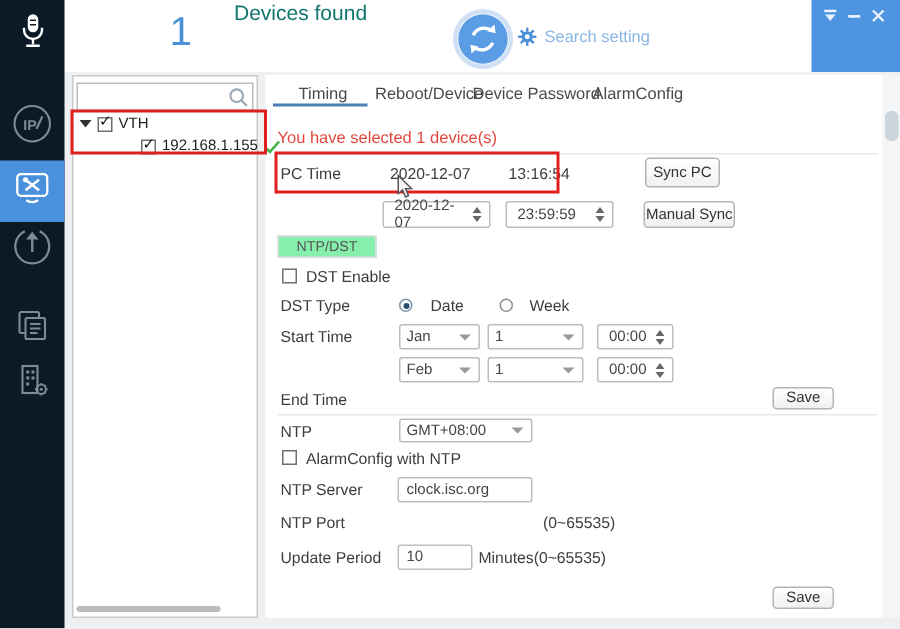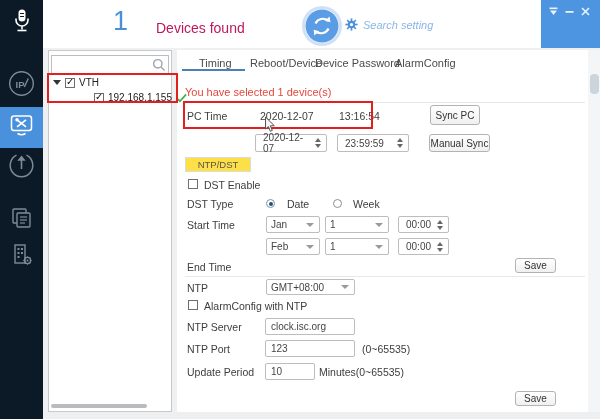--- a/index.html
+++ b/index.html
@@ -8,24 +8,24 @@
   .page { position:relative; width:600px; height:419px; overflow:hidden; background:#eef0f2; }
 
   
   .sidebar { position:absolute; left:0; top:0; width:43px; height:419px; background:#0c1a28; z-index:5; }
   .side-item { position:absolute; left:0; width:43px; display:flex; align-items:center; justify-content:center; }
   .side-item.selected { background:#4a91dd; }
 
   
   .header { position:absolute; left:43px; top:0; width:498px; height:48px; background:#fff; z-index:4; }
   .dev-count { position:absolute; left:70px; top:6px; font-size:27px; font-weight:400; color:#4a90d9; }
-  .dev-title { position:absolute; left:113px; top:20px; font-size:14px; color:#be185d; }
+  .dev-title { position:absolute; left:113px; top:0; font-size:14px; color:#0f766e; }
   .refresh-btn { position:absolute; left:262px; top:9px; width:34px; height:34px; border-radius:50%;
                  box-shadow:0 0 0 3px rgba(120,170,230,.35); }
-  .search-setting { position:absolute; left:302px; top:18px; display:flex; align-items:center; gap:5px;font-style:italic; }
+  .search-setting { position:absolute; left:302px; top:18px; display:flex; align-items:center; gap:5px; }
   .search-setting span { font-size:11px; color:#8ab6e6; }
   .titlebar { position:absolute; left:541px; top:0; width:59px; height:48px; background:#4e95e1; z-index:6; }
   .tb-ico { position:absolute; top:5px; width:12px; height:12px; display:flex; align-items:center; justify-content:center; cursor:default; }
 
   
   .tree-panel { position:absolute; left:48px; top:50px; width:124px; height:362px; background:#fff; border:1px solid #c9c9c9; z-index:3; }
   .tree-search { position:absolute; left:2px; top:4px; width:118px; height:19px; border:1px solid #bdbdbd; background:#fff; font-size:10px; padding:0 16px 0 4px; outline:none; }
   .tree-mag { position:absolute; left:152px; top:58px; z-index:7; }
   .tree-row { position:absolute; display:flex; align-items:center; gap:4px; font-size:10px; color:#222; }
   .expander { width:0; height:0; border-left:4px solid transparent; border-right:4px solid transparent; border-top:5px solid #333; }
@@ -49,21 +49,21 @@
   .spin { position:absolute; right:5px; top:50%; margin-top:-5px; display:flex; flex-direction:column; gap:2px; }
   .spin i { display:block; width:0; height:0; border-left:3.5px solid transparent; border-right:3.5px solid transparent; }
   .spin .up { border-bottom:4px solid #666; }
   .spin .dn { border-top:4px solid #666; }
   .cb { position:absolute; width:10px; height:10px; border:1px solid #6e6e6e; background:#fff; }
   .cb.checked::after { content:"\2713"; position:absolute; left:0px; top:-3px; font-size:10px; color:#111; font-weight:bold; }
   .radio { position:absolute; width:9px; height:9px; border:1px solid #8f8f8f; border-radius:50%; background:#fff; }
   .radio.selected { border-color:#7d93a8; }
   .radio.selected::after { content:""; position:absolute; left:1.5px; top:1.5px; width:4px; height:4px; border-radius:50%; background:#264f73; }
   .input { position:absolute; border:1px solid #bdbdbd; border-radius:2px; background:#fff; font-size:10px; color:#444; padding:0 5px; outline:none; }
-  .sub-tab { position:absolute; left:8px; top:107px; width:66px; height:15px; background:#fde047; border:1px solid #dcdcdc;
+  .sub-tab { position:absolute; left:8px; top:107px; width:66px; height:15px; background:#86efac; border:1px solid #dcdcdc;
              display:flex; align-items:center; justify-content:center; font-size:9.5px; color:#555; }
 
   
   .vscroll { position:absolute; left:588px; top:50px; width:12px; height:362px; background:#f3f5f6; z-index:3; }
   .vthumb { position:absolute; left:1.5px; top:24px; width:9px; height:20px; background:#ccd5dc; border-radius:4px; }
 
   .footer { position:absolute; left:43px; top:412px; width:557px; height:7px; background:#edeff0; z-index:4; }
 
   
   .anno { position:absolute; border:2px solid #e01f1f; background:transparent; z-index:9; pointer-events:none; }
@@ -332,21 +332,20 @@
       <span class="caret"></span>
     </div>
 
     <span class="cb" style="left:11px; top:250px;"></span>
     <span class="lbl" style="left:27px; top:250px;">AlarmConfig with NTP</span>
 
     <span class="lbl" style="left:10px; top:271px;">NTP Server</span>
     <input class="input" style="left: 88px; top: 268px; width: 90px; height: 17px;" value="clock.isc.org">
 
     <span class="lbl" style="left:10px; top:293px;">NTP Port</span>
-    <input class="input" style="left: 88px; top: 290px; width: 90px; height: 17px;" value="123">
     <span class="lbl" style="left:185px; top:293px;">(0~65535)</span>
 
     <span class="lbl" style="left:10px; top:316px;">Update Period</span>
     <input class="input" style="left: 88px; top: 313px; width: 50px; height: 17px;" value="10">
     <span class="lbl" style="left:142px; top:316px;">Minutes(0~65535)</span>
 
     <div class="btn" style="left:338px; top:341px; width:41px; height:15px;">Save</div>
   </div>
 
   <div class="vscroll">

